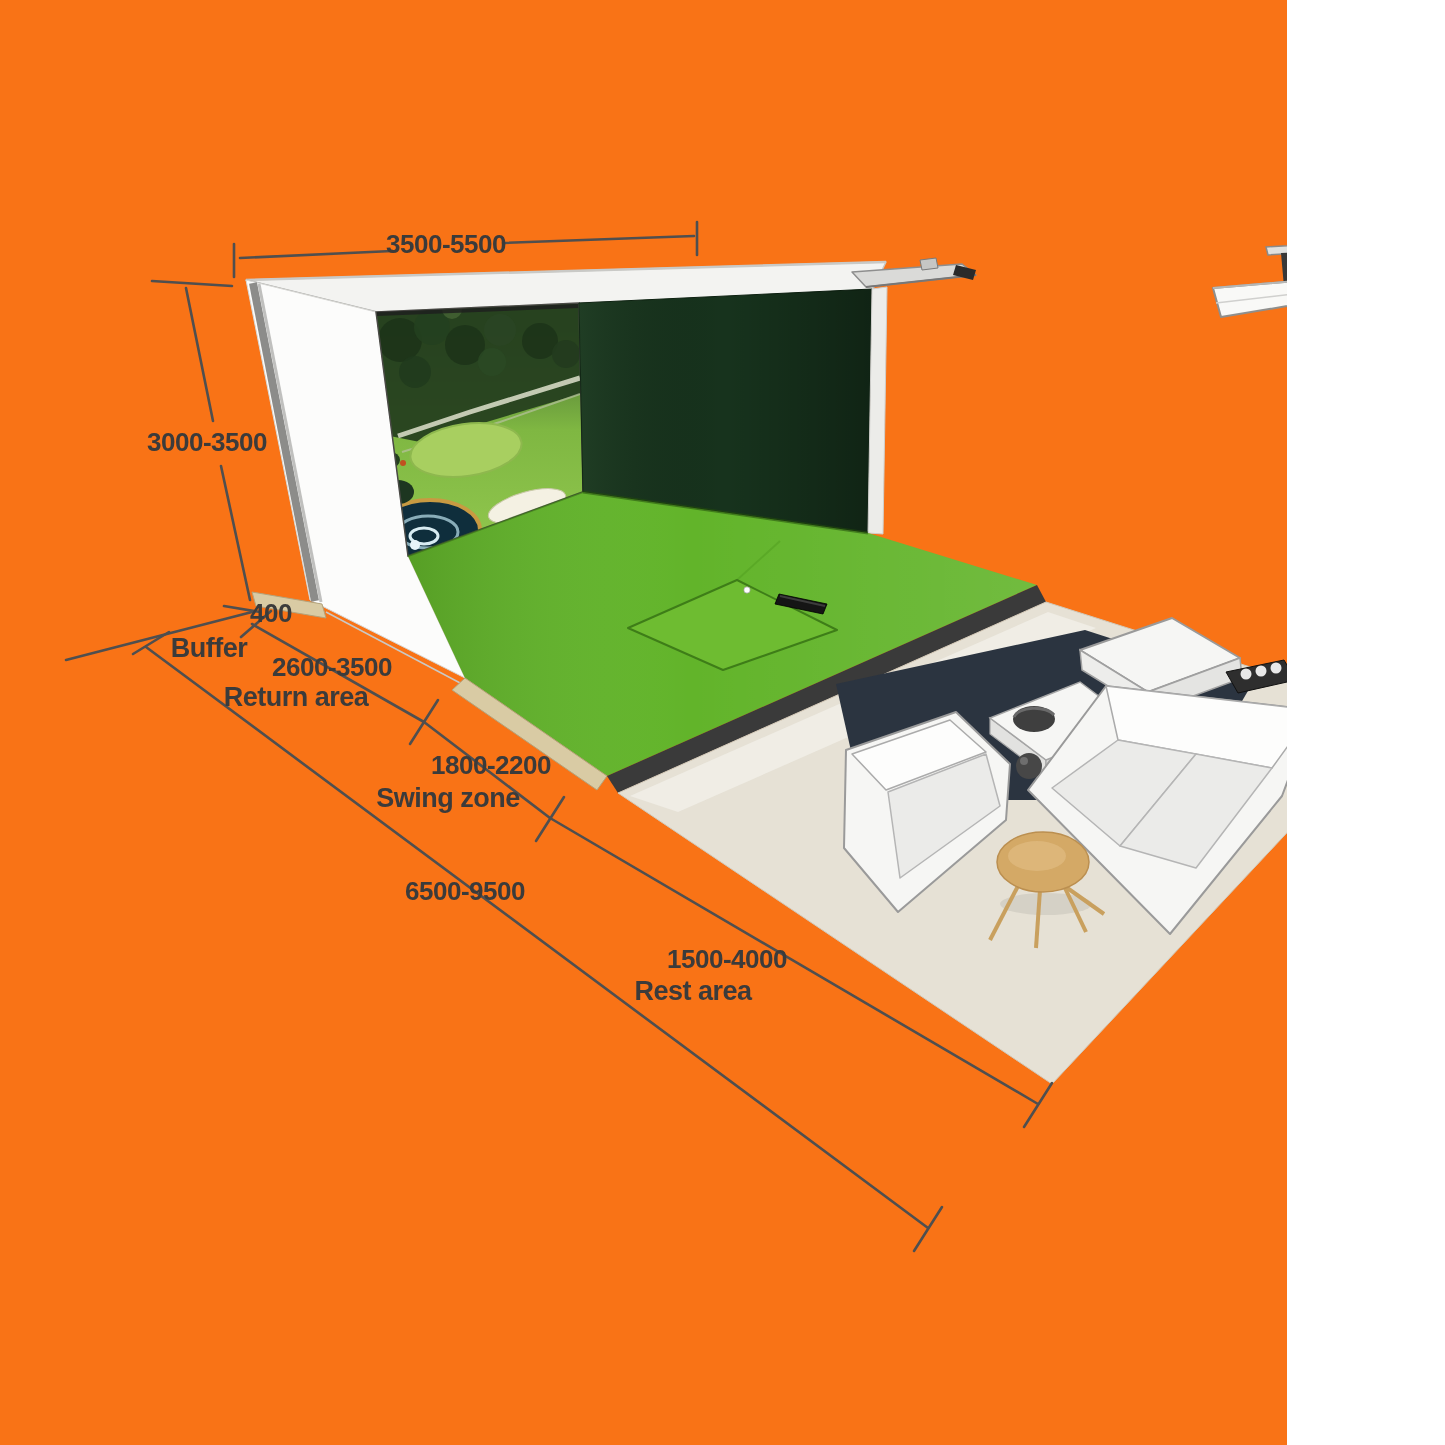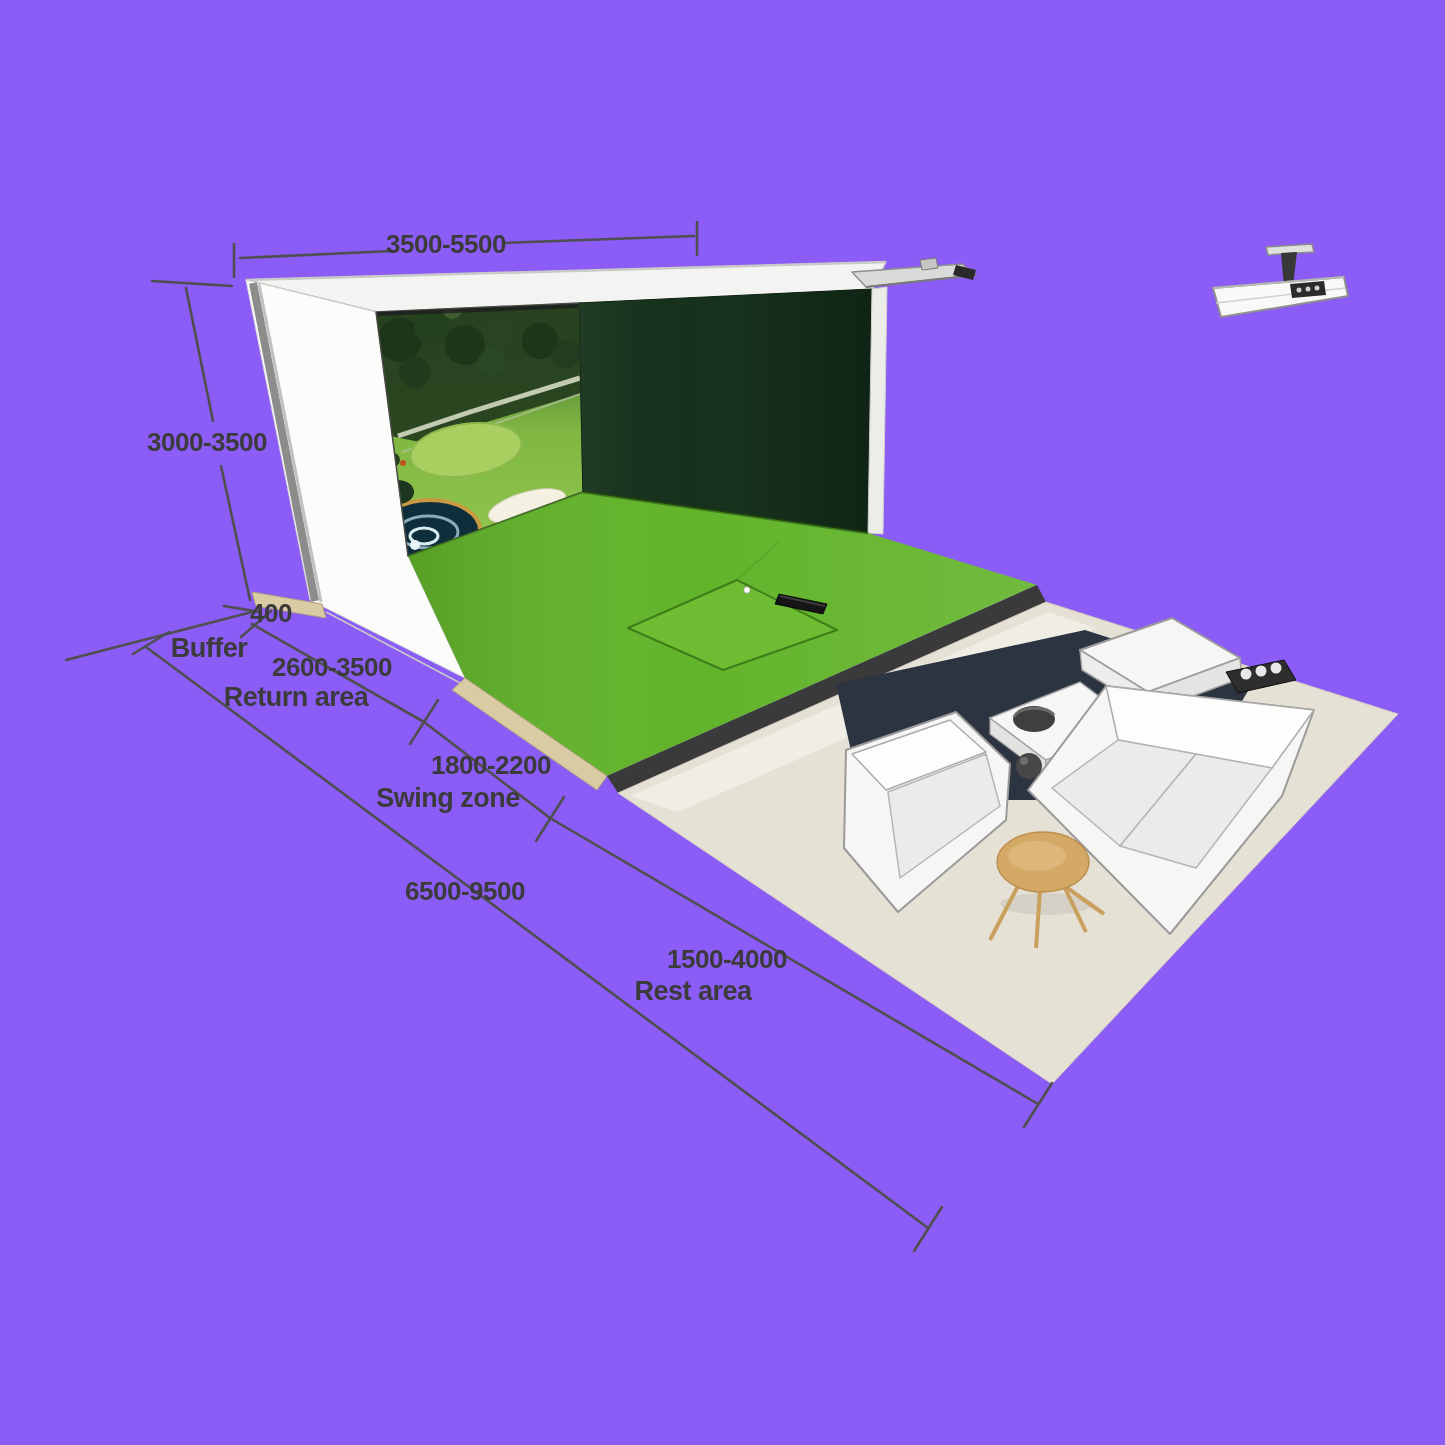--- a/index.html
+++ b/index.html
@@ -1,16 +1,16 @@
 <!DOCTYPE html>
 <html><head>
 <meta charset="utf-8">
 <style>
   html,body{margin:0;padding:0;background:#ffffff;}
-  .canvas{position:relative;width:1445px;height:1445px;background:#8b5cf6;overflow:hidden;
+  .canvas{position:relative;width:1287px;height:1445px;background:#f97316;overflow:hidden;
           font-family:"Liberation Sans",sans-serif;}
   svg{position:absolute;left:0;top:0;}
   .dim-val{font-family:"Liberation Sans",sans-serif;font-weight:700;font-size:26px;fill:#3b3b3b;letter-spacing:-0.5px;}
   .dim-label{font-family:"Liberation Sans",sans-serif;font-weight:700;font-size:27px;fill:#3b3b3b;letter-spacing:-0.5px;}
   .dline{stroke:#4f4f4f;stroke-width:2.6;stroke-linecap:round;fill:none;}
   .tick{stroke:#4f4f4f;stroke-width:2.6;stroke-linecap:round;}
   .furn{fill:#f6f6f4;stroke:#9a9a9a;stroke-width:2;stroke-linejoin:round;}
   .furn-light{fill:#fdfdfc;stroke:#ababab;stroke-width:1.5;stroke-linejoin:round;}
   .furn-shade{fill:#ebebe9;stroke:#b5b5b5;stroke-width:1.5;stroke-linejoin:round;}
 </style>

